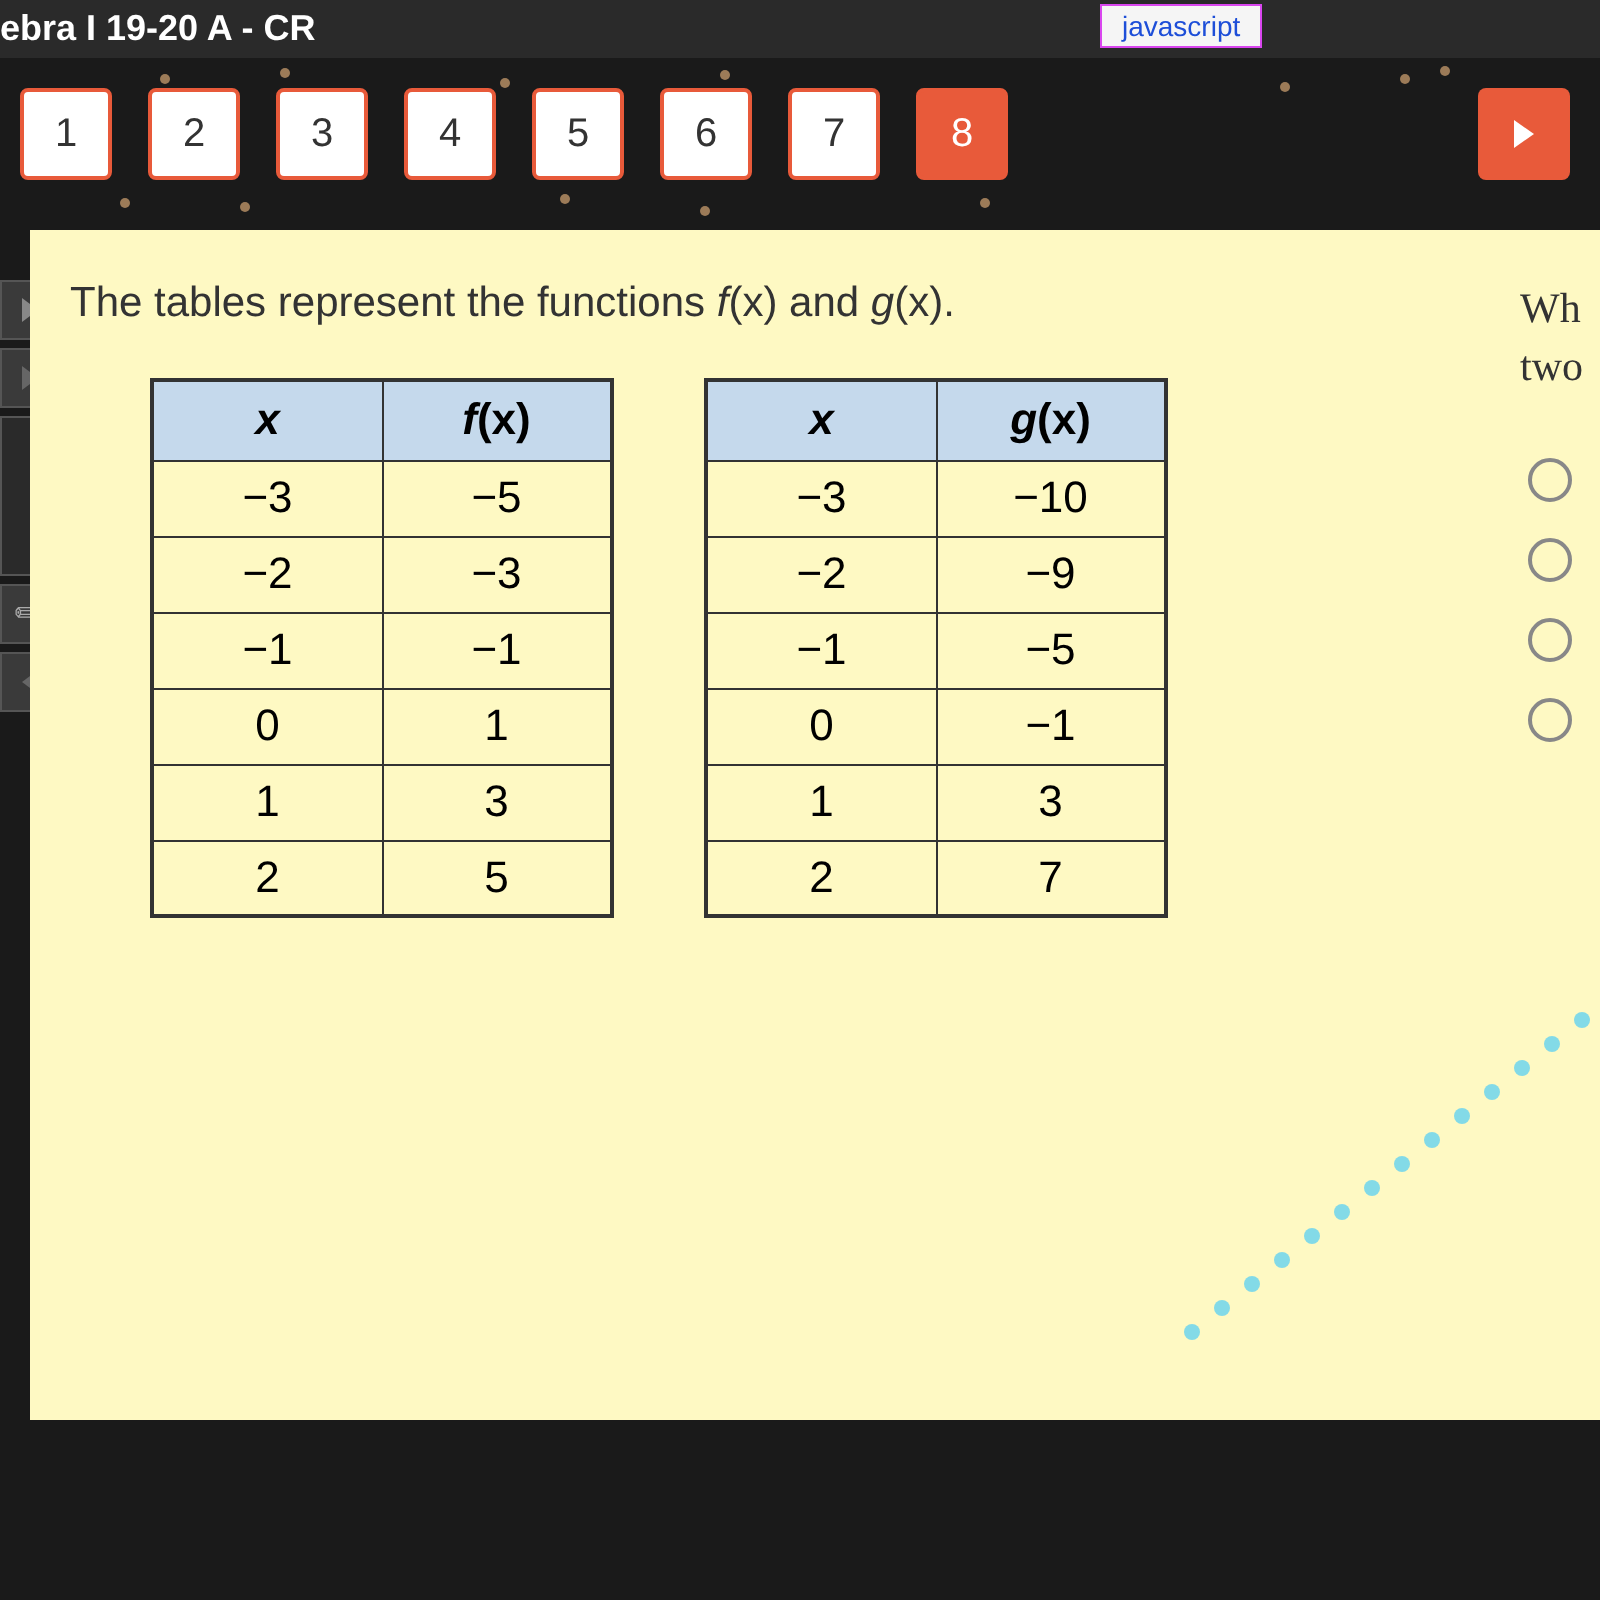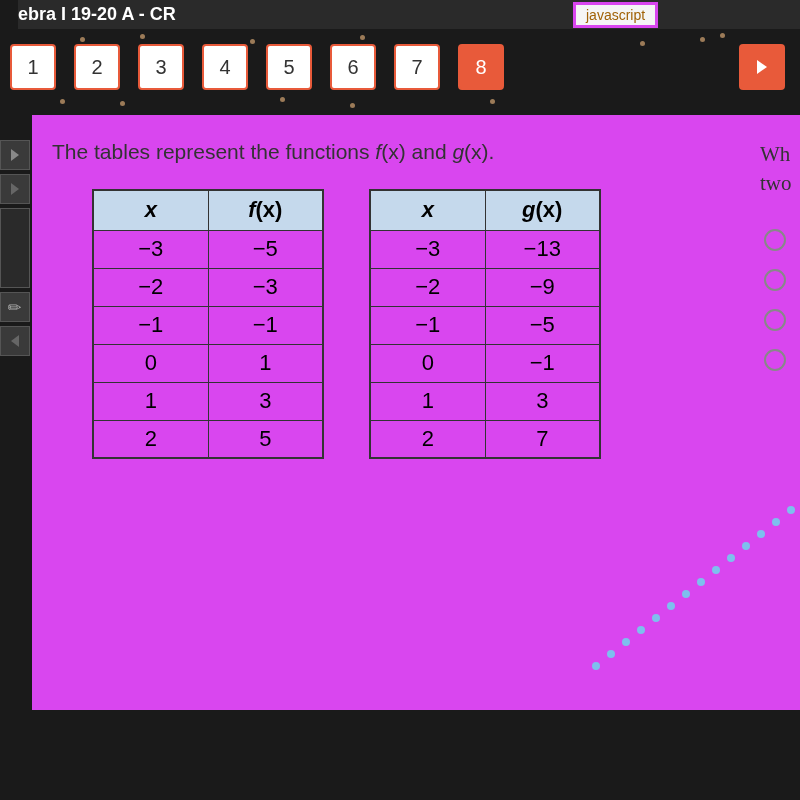--- a/index.html
+++ b/index.html
@@ -10,31 +10,30 @@
       font-family: Arial, sans-serif;
       overflow: hidden;
       position: relative;
     }
     .header {
       background: #2a2a2a;
       color: #fff;
       padding: 4px 0 4px 0;
       font-size: 18px;
       font-weight: bold;
-      margin-left: 18px;
     }
     .js-badge {
       position: absolute;
       top: 2px;
-      left: 573px;
+      left: 550px;
       background: #f5f5f5;
-      border: 3px solid #d946ef;
+      border: 1px solid #d946ef;
       padding: 2px 10px;
       font-size: 14px;
-      color: #a16207;
+      color: #1d4ed8;
       font-family: sans-serif;
       font-weight: normal;
     }
     .nav-row {
       background: #1a1a1a;
       padding: 15px 10px 25px 10px;
       display: flex;
       align-items: center;
       gap: 18px;
       position: relative;
@@ -108,22 +107,22 @@
       border-left: 8px solid #888;
       border-top: 6px solid transparent;
       border-bottom: 6px solid transparent;
     }
     .tool-pen {
       transform: rotate(-45deg);
       font-size: 16px;
       color: #aaa;
     }
     .content {
-      background: #d946ef;
-      margin-left: 32px;
+      background: #fef9c3;
+      margin-left: 15px;
       height: 595px;
       padding: 25px 0 0 20px;
       position: relative;
     }
     .question {
       font-size: 21px;
       color: #333;
       margin-bottom: 25px;
     }
     .italic { font-style: italic; }
@@ -275,21 +274,21 @@
       </table>
 
     <table>
       <tbody>
           <tr>
         <th class="x-col">x</th>
         <th><span class="italic">g</span><span style="font-style:normal;">(x)</span></th>
       </tr>
       <tr>
             <td>−3</td>
-            <td>−13</td>
+            <td>−10</td>
           </tr>
       <tr>
             <td>−2</td>
             <td>−9</td>
           </tr>
       <tr>
             <td>−1</td>
             <td>−5</td>
           </tr>
       <tr>

